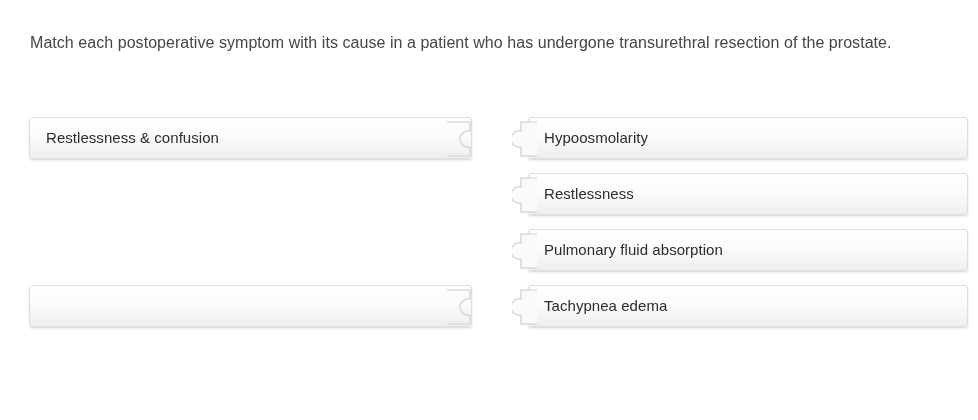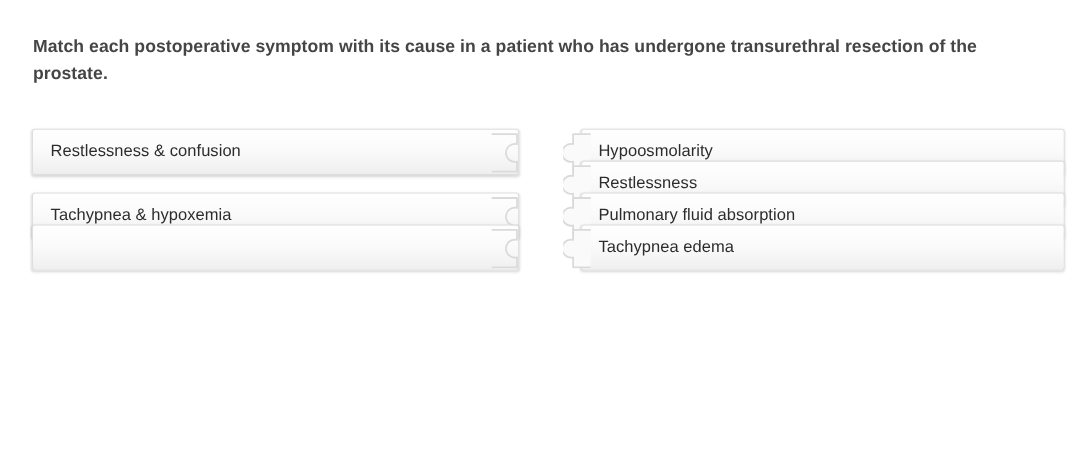--- a/index.html
+++ b/index.html
@@ -25,35 +25,34 @@
   
   .prompt {
     position: absolute;
     left: 30px;
     top: 30px;
     width: 916px;
     font-size: 16px;
     line-height: 25px;
     color: #454545;
     letter-spacing: 0.05px;
-    font-weight: bold;
   }
 
   
   .board {
     position: absolute;
     left: 0;
     top: 117px;
     width: 978px;
   }
 
   .match-row {
     position: relative;
     height: 26px;
-    margin-bottom: 3px;
+    margin-bottom: 30px;
   }
 
   
   .card {
     position: absolute;
     top: 0;
     height: 42px;
     box-sizing: border-box;
     background: linear-gradient(to bottom, #fefefe 0%, #fbfbfb 42%, #f4f4f4 78%, #efefef 100%);
     border: 1px solid #dedede;
@@ -138,28 +137,20 @@
         <span class="tab">
           <svg width="26" height="36" viewBox="0 0 26 36">
             <path d="M25,1 L9,1 L9,10 A8.2,8.2 0 1 0 9,26 L9,35 L25,35" fill="#fafafa" stroke="#dadada" stroke-width="1.6" stroke-linejoin="round"></path>
           </svg>
         </span>
         <span class="card-label">Restlessness</span>
       </div>
     </div>
 
     <div class="match-row">
-      <div class="card card-left">
-        <span class="card-label">Tachypnea &amp; hypoxemia</span>
-        <span class="notch">
-          <svg width="26" height="36" viewBox="0 0 26 36">
-            <path d="M1,1 L24,1 L24,10 A8.2,8.2 0 1 0 24,26 L24,35 L1,35" fill="none" stroke="#dadada" stroke-width="1.6" stroke-linejoin="round"></path>
-          </svg>
-        </span>
-      </div>
       <div class="card card-right">
         <span class="tab">
           <svg width="26" height="36" viewBox="0 0 26 36">
             <path d="M25,1 L9,1 L9,10 A8.2,8.2 0 1 0 9,26 L9,35 L25,35" fill="#fafafa" stroke="#dadada" stroke-width="1.6" stroke-linejoin="round"></path>
           </svg>
         </span>
         <span class="card-label">Pulmonary fluid absorption</span>
       </div>
     </div>
 

